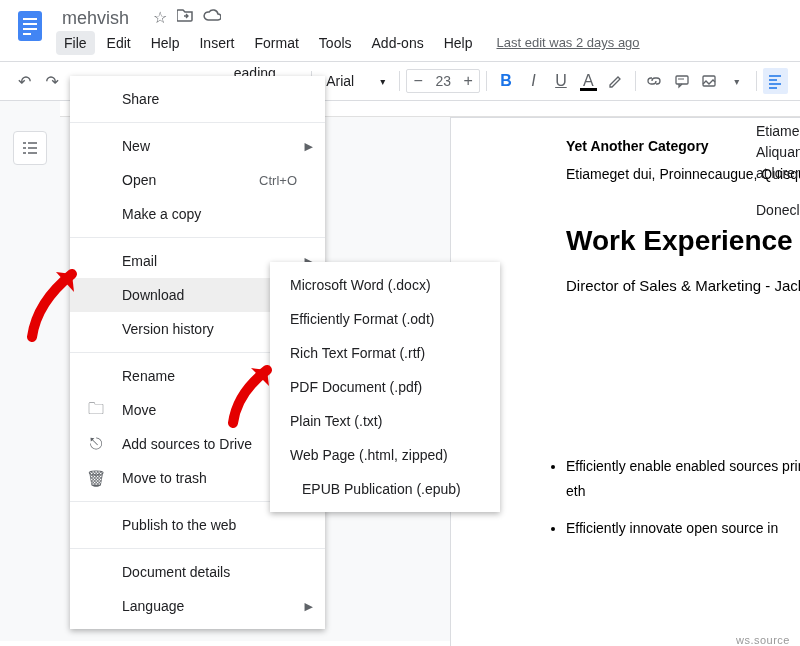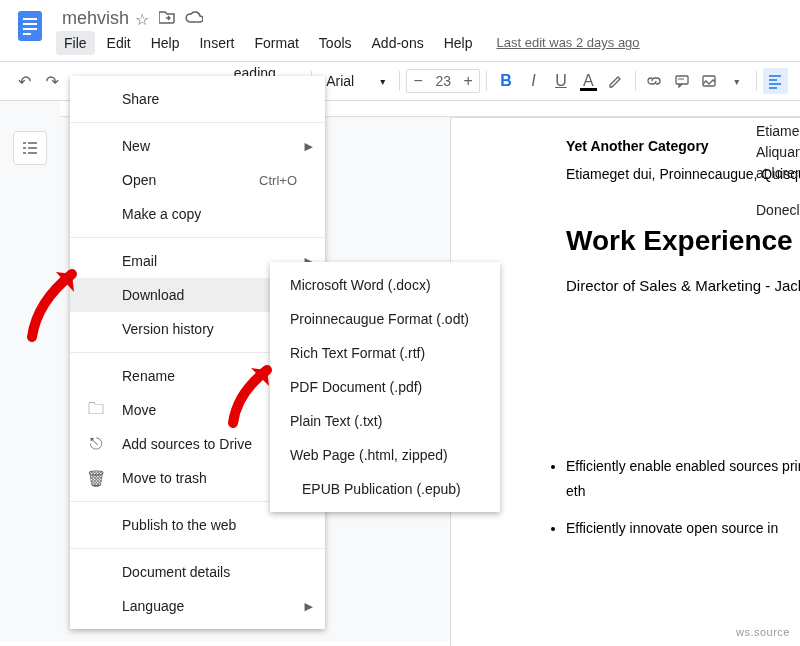--- a/index.html
+++ b/index.html
@@ -1,21 +1,21 @@
 <!DOCTYPE html>
 <html><head>
 <meta charset="utf-8">
 <style>
   * { box-sizing: border-box; margin: 0; padding: 0; font-family: Arial, sans-serif; }
   body { width: 800px; height: 646px; overflow: hidden; background: #fff; position: relative; }
 
   .header { display: flex; align-items: flex-start; padding: 8px 12px 0 12px; }
   .logo { width: 36px; height: 36px; margin-right: 8px; }
   .title-area { display: flex; flex-direction: column; }
-  .title-row { display: flex; align-items: flex-end; gap: 6px; padding: 0 0 2px 6px; }
+  .title-row { display: flex; align-items: flex-start; gap: 24px; padding: 0 0 2px 6px; }
   .doc-title { font-size: 18px; color: #5f6368; letter-spacing: 0; }
   .title-icons { display: flex; gap: 10px; color: #5f6368; }
   .menubar { display: flex; gap: 4px; padding: 0 0 6px 0; }
   .menu-item { font-size: 14px; color: #202124; padding: 4px 8px; border-radius: 4px; cursor: pointer; }
   .menu-item.active { background: #e8eaed; }
   .last-edit { font-size: 13px; color: #5f6368; text-decoration: underline; margin-left: 12px; padding: 4px 0; }
 
   .toolbar { display: flex; align-items: center; border-top: 1px solid #dadce0; border-bottom: 1px solid #dadce0; padding: 4px 12px; height: 40px; gap: 2px; color: #5f6368; }
   .tb-btn { width: 26px; height: 26px; display: flex; align-items: center; justify-content: center; border-radius: 2px; cursor: pointer; font-size: 16px; }
   .tb-sep { width: 1px; height: 20px; background: #dadce0; margin: 0 4px; }
@@ -50,21 +50,21 @@
   .menu-panel .mi.highlight { background:#eeeeee; }
   .menu-panel .mi .shortcut { position:absolute; right:28px; color:#5f6368; font-size:13px; }
   .menu-panel .mi .arrow { position:absolute; right:12px; color:#5f6368; font-size:11px; }
   .menu-panel .mi .micon { position:absolute; left:16px; width:20px; text-align:center; color:#5f6368; font-size:16px; }
   .menu-panel .div { height:1px; background:#e8eaed; margin:6px 0; }
   .file-menu { top:76px; left:70px; width:255px; }
   .sub-menu { top:262px; left:270px; width:230px; }
 
   
   .red-arrow { position:absolute; z-index:200; pointer-events:none; }
-  .watermark { position:absolute; bottom:8px; right:10px; font-size:11px; color:#999; letter-spacing:0.5px; }
+  .watermark { position:absolute; bottom:0; right:10px; font-size:11px; color:#999; letter-spacing:0.5px; }
 </style>
 </head>
 <body>
 
 <div class="header">
   <svg class="logo" viewBox="0 0 36 36">
       <rect x="6" y="3" width="24" height="30" rx="3" fill="#4285f4"></rect>
       <rect x="11" y="10" width="14" height="2" fill="#fff"></rect>
       <rect x="11" y="15" width="14" height="2" fill="#fff"></rect>
       <rect x="11" y="20" width="14" height="2" fill="#fff"></rect>
@@ -243,21 +243,21 @@
       <span class="arrow">▶</span>
     </div>
 
 </div>
 
 <div class="menu-panel sub-menu">
   <div class="mi" style="padding-left:20px">
       <span>Microsoft Word (.docx)</span>
     </div>
   <div class="mi" style="padding-left:20px">
-      <span>Proinnecaugue Format (.odt)</span>
+      <span>Efficiently Format (.odt)</span>
     </div>
   <div class="mi" style="padding-left:20px">
       <span>Rich Text Format (.rtf)</span>
     </div>
   <div class="mi" style="padding-left:20px">
       <span>PDF Document (.pdf)</span>
     </div>
   <div class="mi" style="padding-left:20px">
       <span>Plain Text (.txt)</span>
     </div>

